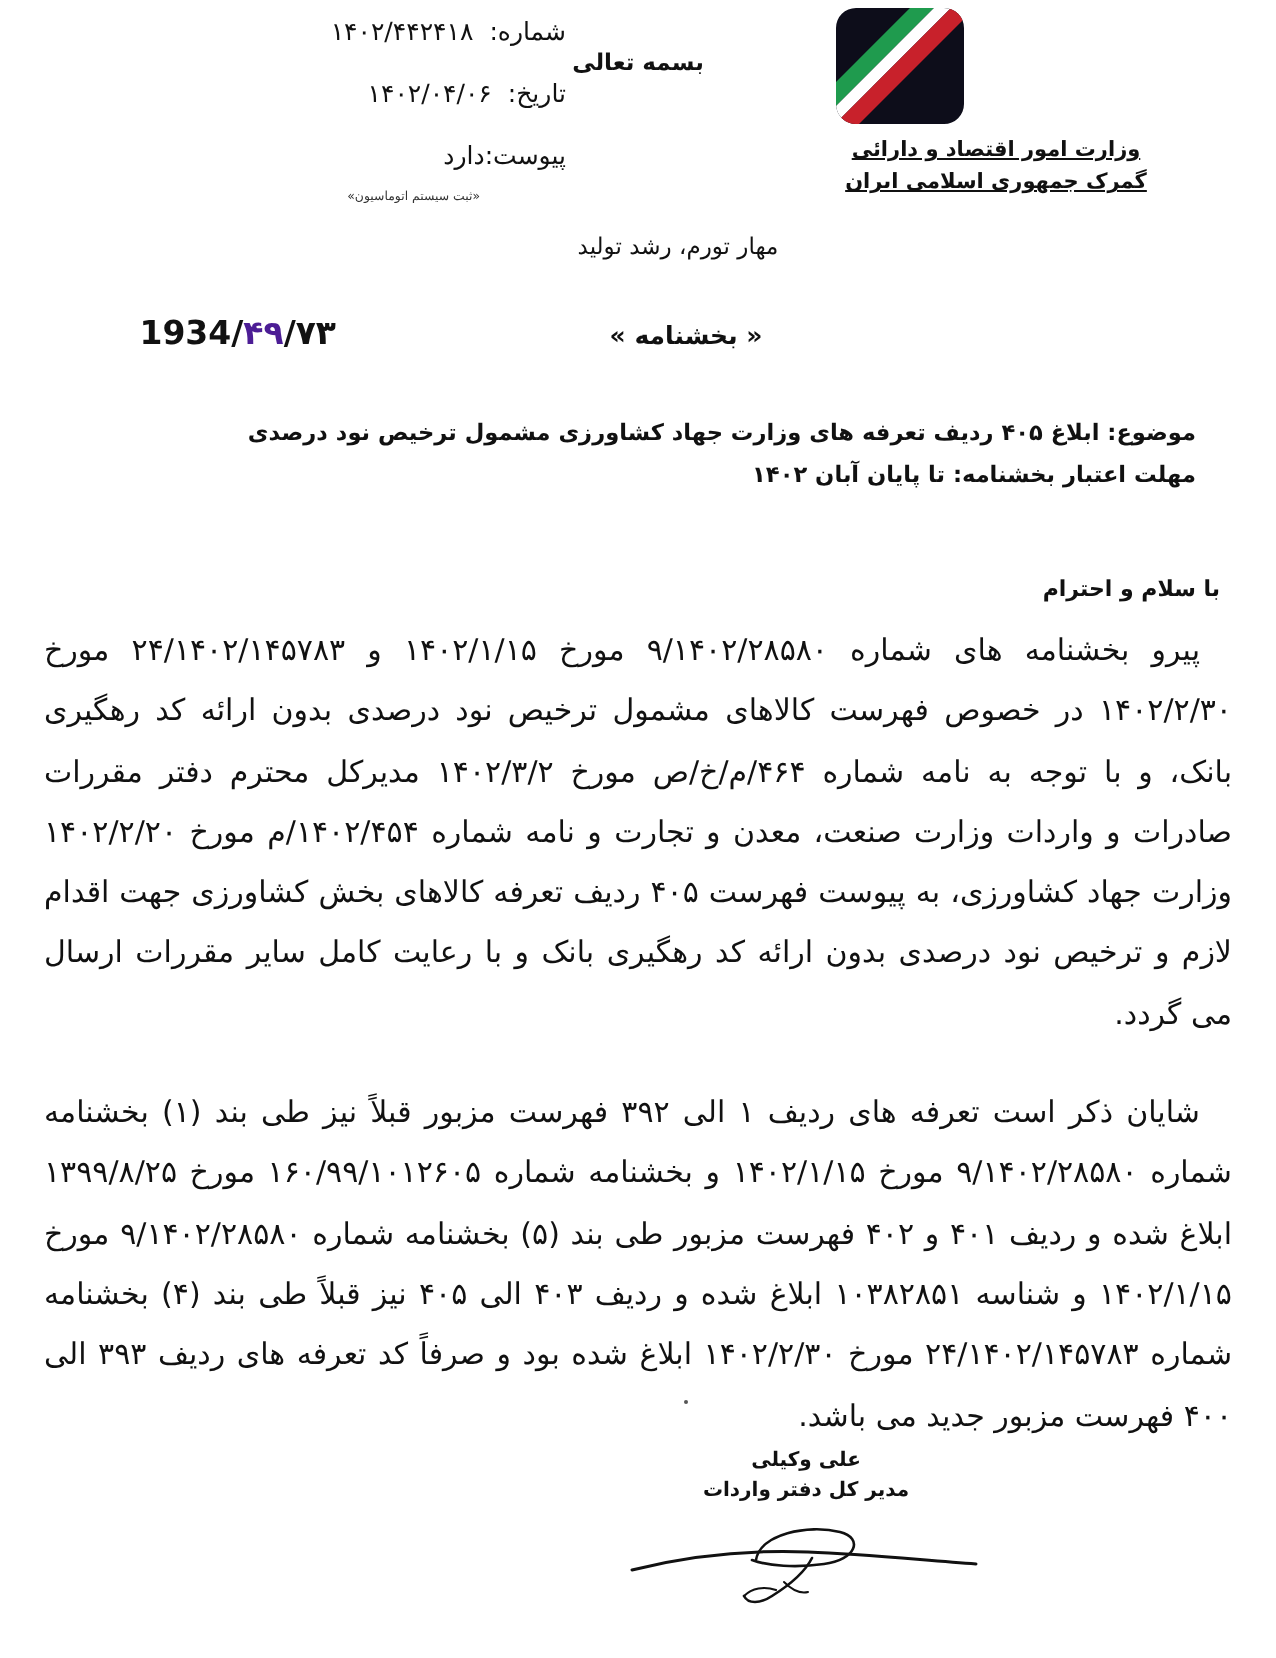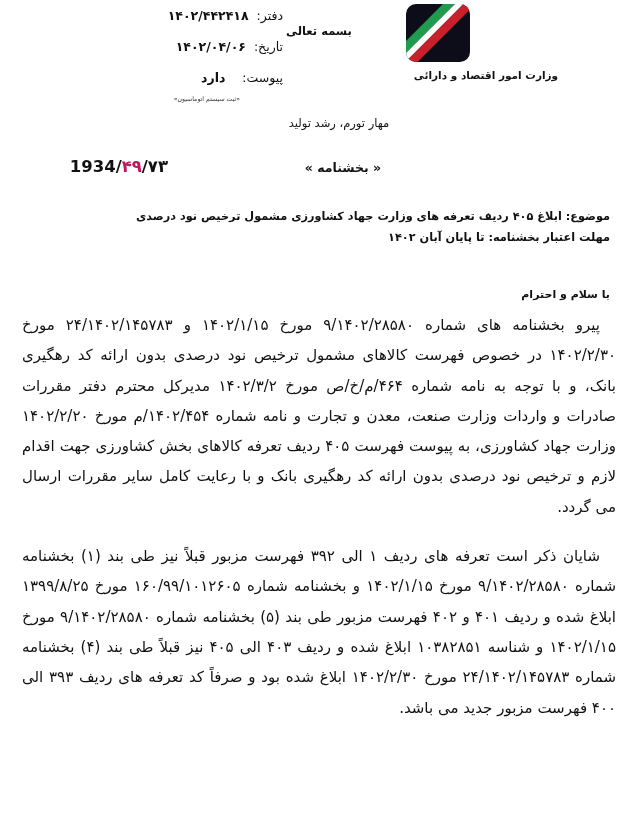--- a/index.html
+++ b/index.html
@@ -48,43 +48,44 @@
     align-items: baseline;
     font-size: 12.5px;
     margin-bottom: 16px;
     white-space: nowrap;
   }
   .hdr-field .lbl {
     font-weight: normal;
     margin-left: 8px;
   }
   .hdr-field .val {
-    font-weight: bold;
+    font-weight: normal;
   }
   .hdr-field.attach {
     margin-bottom: 10px;
   }
-  .hdr-field.attach .lbl { margin-left: 17px; }
+  .hdr-field.attach .lbl { margin-left: 0; }
 
   .automation-note {
     position: absolute;
     top: 95px;
     right: 398px;
     font-size: 6.2px;
     color: #333;
     white-space: nowrap;
   }
 
   
   .logo-block {
     position: absolute;
     top: 0px;
-    right: 16px;
+    right: 4px;
     width: 230px;
     text-align: center;
+    text-decoration: underline;
   }
   .logo-mark {
     width: 72px;
     height: 62px;
     margin: 2px auto 3px 10px;
     position: relative;
   }
   .org-line {
     font-size: 10.5px;
     font-weight: bold;
@@ -108,38 +109,38 @@
     position: absolute;
     top: 157px;
     right: 470px;
     font-size: 16.5px;
     font-weight: bold;
     letter-spacing: 0.5px;
     direction: ltr;
     unicode-bidi: bidi-override;
     white-space: nowrap;
   }
-  .circ-no .accent { color: #be185d; }
+  .circ-no .accent { color: #4c1d95; }
 
   .doc-kind {
     position: absolute;
     top: 160px;
     left: 0;
     right: 0;
     text-align: center;
     font-size: 12.5px;
     font-weight: bold;
     margin-right: -48px;
   }
 
   
   .subject-block {
     position: absolute;
     top: 207px;
-    right: 28px;
+    right: 40px;
     left: 28px;
     text-align: right;
   }
   .subject-line {
     font-size: 11.3px;
     font-weight: bold;
     line-height: 1.85;
     white-space: nowrap;
     text-align: right;
   }
@@ -203,21 +204,21 @@
 </style>
 </head>
 <body>
 
 <div class="page">
 
   <div class="hdr-basmala">بسمه تعالی</div>
 
   <div class="hdr-fields">
     <div class="hdr-field">
-      <span class="lbl">دفتر:</span>
+      <span class="lbl">شماره:</span>
       <span class="val">۱۴۰۲/۴۴۲۴۱۸</span>
     </div>
     <div class="hdr-field">
       <span class="lbl">تاریخ:</span>
       <span class="val">۱۴۰۲/۰۴/۰۶</span>
     </div>
     <div class="hdr-field attach">
       <span class="lbl">پیوست:</span>
       <span class="val">دارد</span>
     </div>
@@ -243,34 +244,54 @@
             <rect x="-30" y="14" width="140" height="8.5" fill="#1f9b4e"></rect>
             <rect x="-30" y="22.5" width="140" height="6" fill="#ffffff"></rect>
             <rect x="-30" y="28.5" width="140" height="8.5" fill="#c8212b"></rect>
           </g>
         </g>
 
         <path d="M26 30 H44 V38 A4 4 0 0 1 40 42 H30 A4 4 0 0 0 26 46 Z" fill="#ffffff" opacity="0"></path>
       </svg>
     </div>
     <div class="org-line">وزارت امور اقتصاد و دارائی</div>
+    <div class="org-line">گمرک جمهوری اسلامی ایران</div>
   </div>
 
   <div class="slogan">مهار تورم، رشد تولید</div>
 
   <div class="circ-no"><span>1934/</span><span class="accent">۴۹</span><span>/۷۳</span></div>
 
   <div class="doc-kind">« بخشنامه »</div>
 
   <div class="subject-block">
     <div class="subject-line">موضوع: ابلاغ ۴۰۵ ردیف تعرفه های وزارت جهاد کشاورزی مشمول ترخیص نود درصدی</div>
     <div class="subject-line">مهلت اعتبار بخشنامه: تا پایان آبان ۱۴۰۲</div>
   </div>
 
   <div class="greeting">با سلام و احترام</div>
 
   <div class="body-wrap">
     <p class="para p1">پیرو بخشنامه های شماره ۹/۱۴۰۲/۲۸۵۸۰ مورخ ۱۴۰۲/۱/۱۵ و ۲۴/۱۴۰۲/۱۴۵۷۸۳ مورخ ۱۴۰۲/۲/۳۰ در خصوص فهرست کالاهای مشمول ترخیص نود درصدی بدون ارائه کد رهگیری بانک، و با توجه به نامه شماره ۴۶۴/م/خ/ص مورخ ۱۴۰۲/۳/۲ مدیرکل محترم دفتر مقررات صادرات و واردات وزارت صنعت، معدن و تجارت و نامه شماره ۱۴۰۲/۴۵۴/م مورخ ۱۴۰۲/۲/۲۰ وزارت جهاد کشاورزی، به پیوست فهرست ۴۰۵ ردیف تعرفه کالاهای بخش کشاورزی جهت اقدام لازم و ترخیص نود درصدی بدون ارائه کد رهگیری بانک و با رعایت کامل سایر مقررات ارسال می گردد.</p>
     <p class="para p2">شایان ذکر است تعرفه های ردیف ۱ الی ۳۹۲ فهرست مزبور قبلاً نیز طی بند (۱) بخشنامه شماره ۹/۱۴۰۲/۲۸۵۸۰ مورخ ۱۴۰۲/۱/۱۵ و بخشنامه شماره ۱۶۰/۹۹/۱۰۱۲۶۰۵ مورخ ۱۳۹۹/۸/۲۵ ابلاغ شده و ردیف ۴۰۱ و ۴۰۲ فهرست مزبور طی بند (۵) بخشنامه شماره ۹/۱۴۰۲/۲۸۵۸۰ مورخ ۱۴۰۲/۱/۱۵ و شناسه ۱۰۳۸۲۸۵۱ ابلاغ شده و ردیف ۴۰۳ الی ۴۰۵ نیز قبلاً طی بند (۴) بخشنامه شماره ۲۴/۱۴۰۲/۱۴۵۷۸۳ مورخ ۱۴۰۲/۲/۳۰ ابلاغ شده بود و صرفاً کد تعرفه های ردیف ۳۹۳ الی ۴۰۰ فهرست مزبور جدید می باشد.</p>
   </div>
 
+  <div class="sig-block">
+    <div class="sig-dot"></div>
+    <div class="sig-name">علی وکیلی</div>
+    <div class="sig-title">مدیر کل دفتر واردات</div>
+    <div class="sig-scribble">
+      <svg viewBox="0 0 190 56" width="190" height="56" aria-hidden="true">
+        <g fill="none" stroke="#111" stroke-linecap="round" stroke-linejoin="round">
+
+          <path d="M8 36 C40 28 70 26 96 27 C124 28 152 31 180 33" stroke-width="1.5"></path>
+
+          <path d="M70 31 C72 18 96 13 112 17 C124 20 120 31 104 33 C90 35 76 34 68 31" stroke-width="1.3"></path>
+
+          <path d="M98 30 C94 38 86 44 78 49 C72 53 66 53 64 49" stroke-width="1.3"></path>
+          <path d="M64 49 C68 45 74 44 80 46" stroke-width="1.1"></path>
+          <path d="M84 42 C88 46 92 48 96 47" stroke-width="1.0"></path>
+        </g>
+      </svg>
+    </div>
+  </div>
 
 </div>
 
 </body></html>

